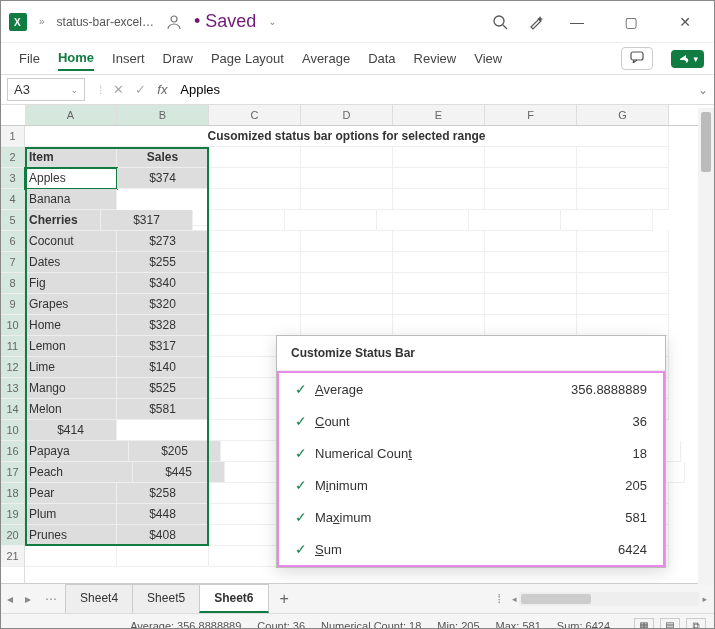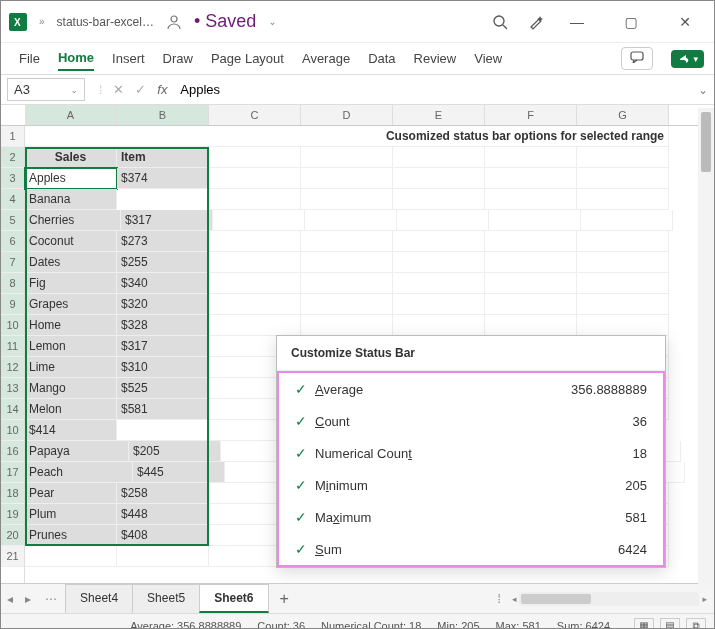--- a/index.html
+++ b/index.html
@@ -33,21 +33,21 @@
 .colheads { height: 21px; display: flex; border-bottom: 1px solid #ccc; }
 .colheads div { border-right: 1px solid #ddd; text-align: center; font-size: 11px; color: #666; line-height: 21px; background: #f3f3f3; }
 .colheads div.sel { background: #d6e8dd; }
 .cells { position: relative; }
 .row { display: flex; height: 21px; }
 .cell { border-right: 1px solid #eee; border-bottom: 1px solid #eee; padding: 0 4px; line-height: 21px; font-size: 12px; overflow: hidden; white-space: nowrap; }
 .header-cell { background: #ddd; font-weight: bold; }
 .title-row .cell:first-child { font-weight: bold; text-align: center; }
 .sel-range { background: #ddd; }
 .active-cell { background: #fff !important; outline: 2px solid #107c41; outline-offset: -1px; }
-.num { text-align: left; }
+.num { text-align: center; }
 .range-border { position: absolute; border: 2px solid #107c41; pointer-events: none; }
 .popup { position: absolute; left: 275px; top: 230px; width: 390px; background: #fff; border: 1px solid #bbb; box-shadow: 0 4px 16px rgba(0,0,0,0.15); }
 .popup-title { padding: 10px 14px; font-weight: bold; font-size: 12px; border-bottom: 1px solid #eee; }
 .popup-body { border: 2px solid #e78be7; margin: 0; }
 .popup-item { display: flex; align-items: center; padding: 8px 16px; }
 .check { color: #107c41; font-size: 14px; width: 20px; }
 .popup-label { flex: 1; font-size: 13px; }
 .popup-val { font-size: 13px; }
 .u { text-decoration: underline; }
 .sheet-tabs { height: 30px; display: flex; align-items: center; border-top: 1px solid #ccc; background: #f5f5f5; font-size: 12px; }
@@ -167,25 +167,25 @@
           <div class="sel">10</div>
           <div class="sel">16</div>
           <div class="sel">17</div>
           <div class="sel">18</div>
           <div class="sel">19</div>
           <div class="sel">20</div>
           <div>21</div>
         </div>
       <div class="cells" id="cells" style="flex:1;position:relative">
           <div class="row title-row">
-            <div class="cell " style="width: 644px; font-weight: bold; text-align: right;">Cusomized status bar options for selected range</div>
-          </div>
-          <div class="row">
+            <div class="cell " style="width: 644px; font-weight: bold; text-align: center;">Cusomized status bar options for selected range</div>
+          </div>
+          <div class="row">
+            <div class="cell header-cell sel-range" style="width: 92px;">Item</div>
             <div class="cell header-cell sel-range" style="width: 92px; text-align: center;">Sales</div>
-            <div class="cell header-cell sel-range" style="width: 92px;">Item</div>
             <div class="cell " style="width: 92px;"></div>
             <div class="cell " style="width: 92px;"></div>
             <div class="cell " style="width: 92px;"></div>
             <div class="cell " style="width: 92px;"></div>
             <div class="cell " style="width: 92px;"></div>
           </div>
           <div class="row">
             <div class="cell sel-range active-cell" style="width: 92px;">Apples</div>
             <div class="cell sel-range num" style="width: 92px;">$374</div>
             <div class="cell " style="width: 92px;"></div>
@@ -197,21 +197,21 @@
           <div class="row">
             <div class="cell sel-range" style="width: 92px;">Banana</div>
             <div class="cell sel-range num" style="width: 92px; margin-top: 36px;">$256</div>
             <div class="cell " style="width: 92px;"></div>
             <div class="cell " style="width: 92px;"></div>
             <div class="cell " style="width: 92px;"></div>
             <div class="cell " style="width: 92px;"></div>
             <div class="cell " style="width: 92px;"></div>
           </div>
           <div class="row">
-            <div class="cell sel-range" style="width: 96px;">Cherries</div>
+            <div class="cell sel-range" style="width: 76px; font-weight: bold;">Cherries</div>
             <div class="cell sel-range num" style="width: 92px;">$317</div>
             <div class="cell " style="width: 92px;"></div>
             <div class="cell " style="width: 92px;"></div>
             <div class="cell " style="width: 92px;"></div>
             <div class="cell " style="width: 92px;"></div>
             <div class="cell " style="width: 92px;"></div>
           </div>
           <div class="row">
             <div class="cell sel-range" style="width: 92px;">Coconut</div>
             <div class="cell sel-range num" style="width: 92px;">$273</div>
@@ -261,21 +261,21 @@
             <div class="cell sel-range" style="width: 92px;">Lemon</div>
             <div class="cell sel-range num" style="width: 92px;">$317</div>
             <div class="cell " style="width: 92px;"></div>
             <div class="cell " style="width: 92px;"></div>
             <div class="cell " style="width: 92px;"></div>
             <div class="cell " style="width: 92px;"></div>
             <div class="cell " style="width: 92px;"></div>
           </div>
           <div class="row">
             <div class="cell sel-range" style="width: 92px;">Lime</div>
-            <div class="cell sel-range num" style="width: 92px;">$310</div>
+            <div class="cell sel-range num" style="width: 92px;">$140</div>
             <div class="cell " style="width: 92px;"></div>
             <div class="cell " style="width: 92px;"></div>
             <div class="cell " style="width: 92px;"></div>
             <div class="cell " style="width: 92px;"></div>
             <div class="cell " style="width: 92px;"></div>
           </div>
           <div class="row">
             <div class="cell sel-range" style="width: 92px;">Mango</div>
             <div class="cell sel-range num" style="width: 92px;">$525</div>
             <div class="cell " style="width: 92px;"></div>

